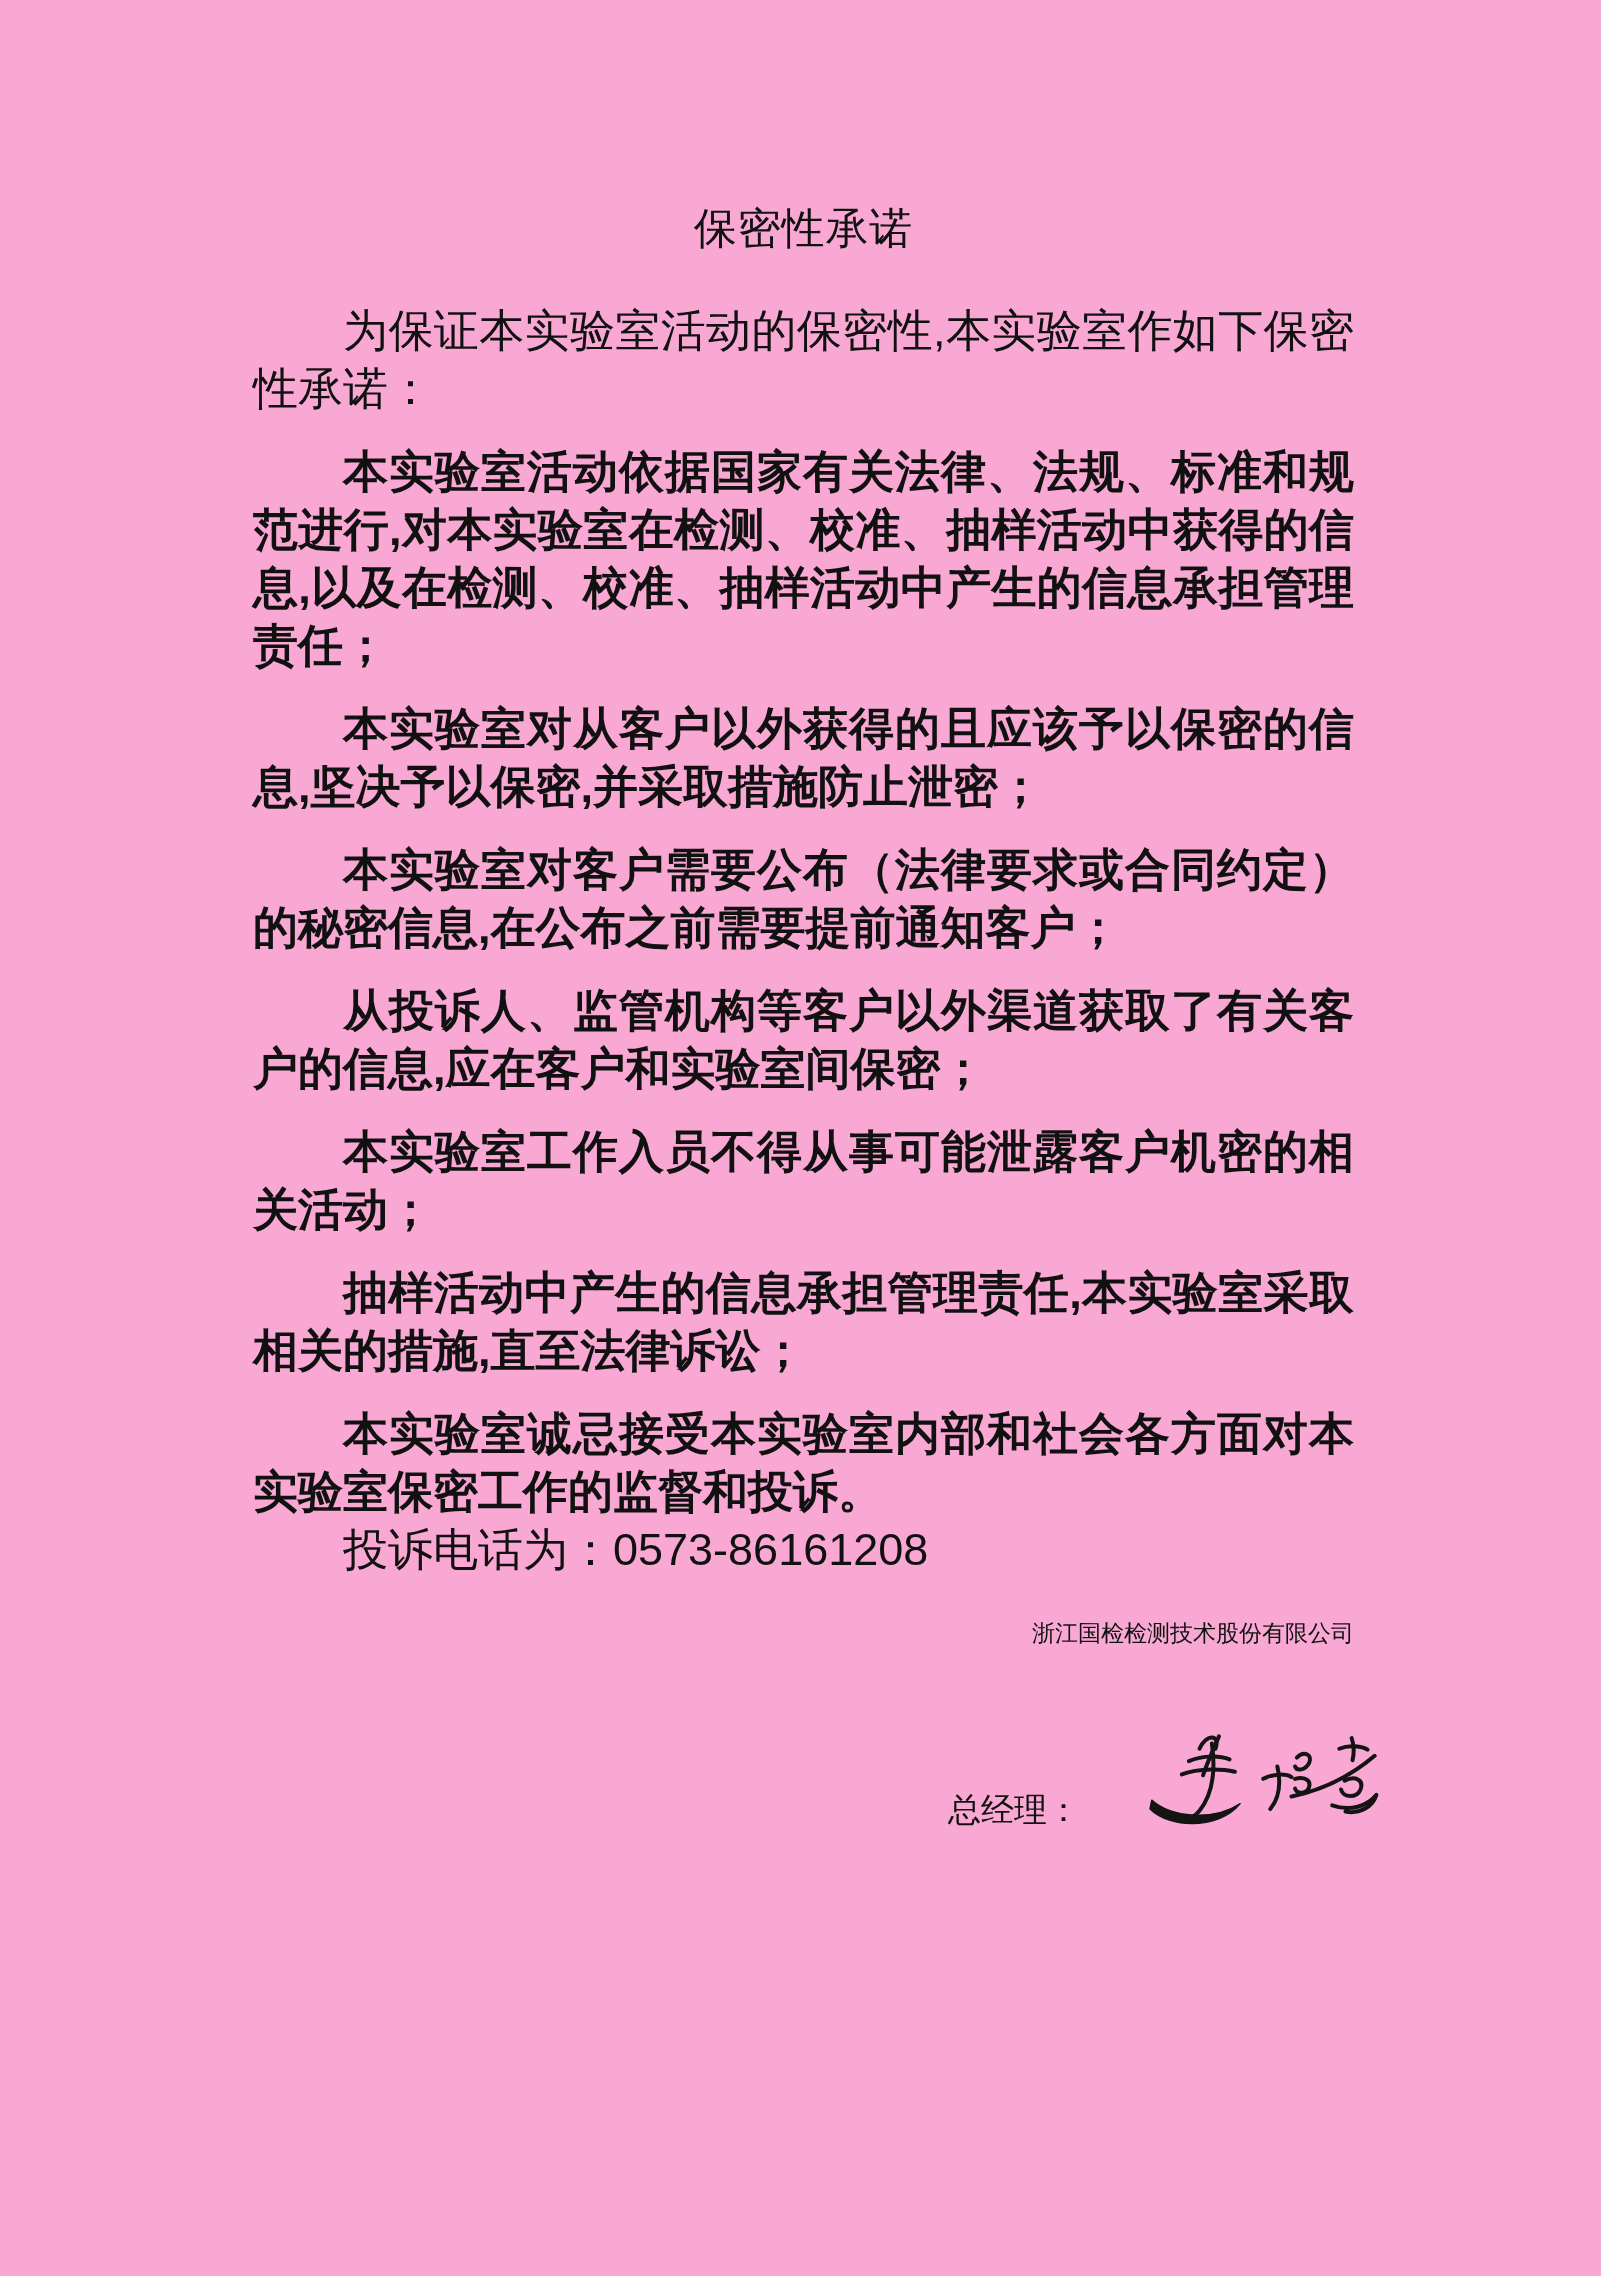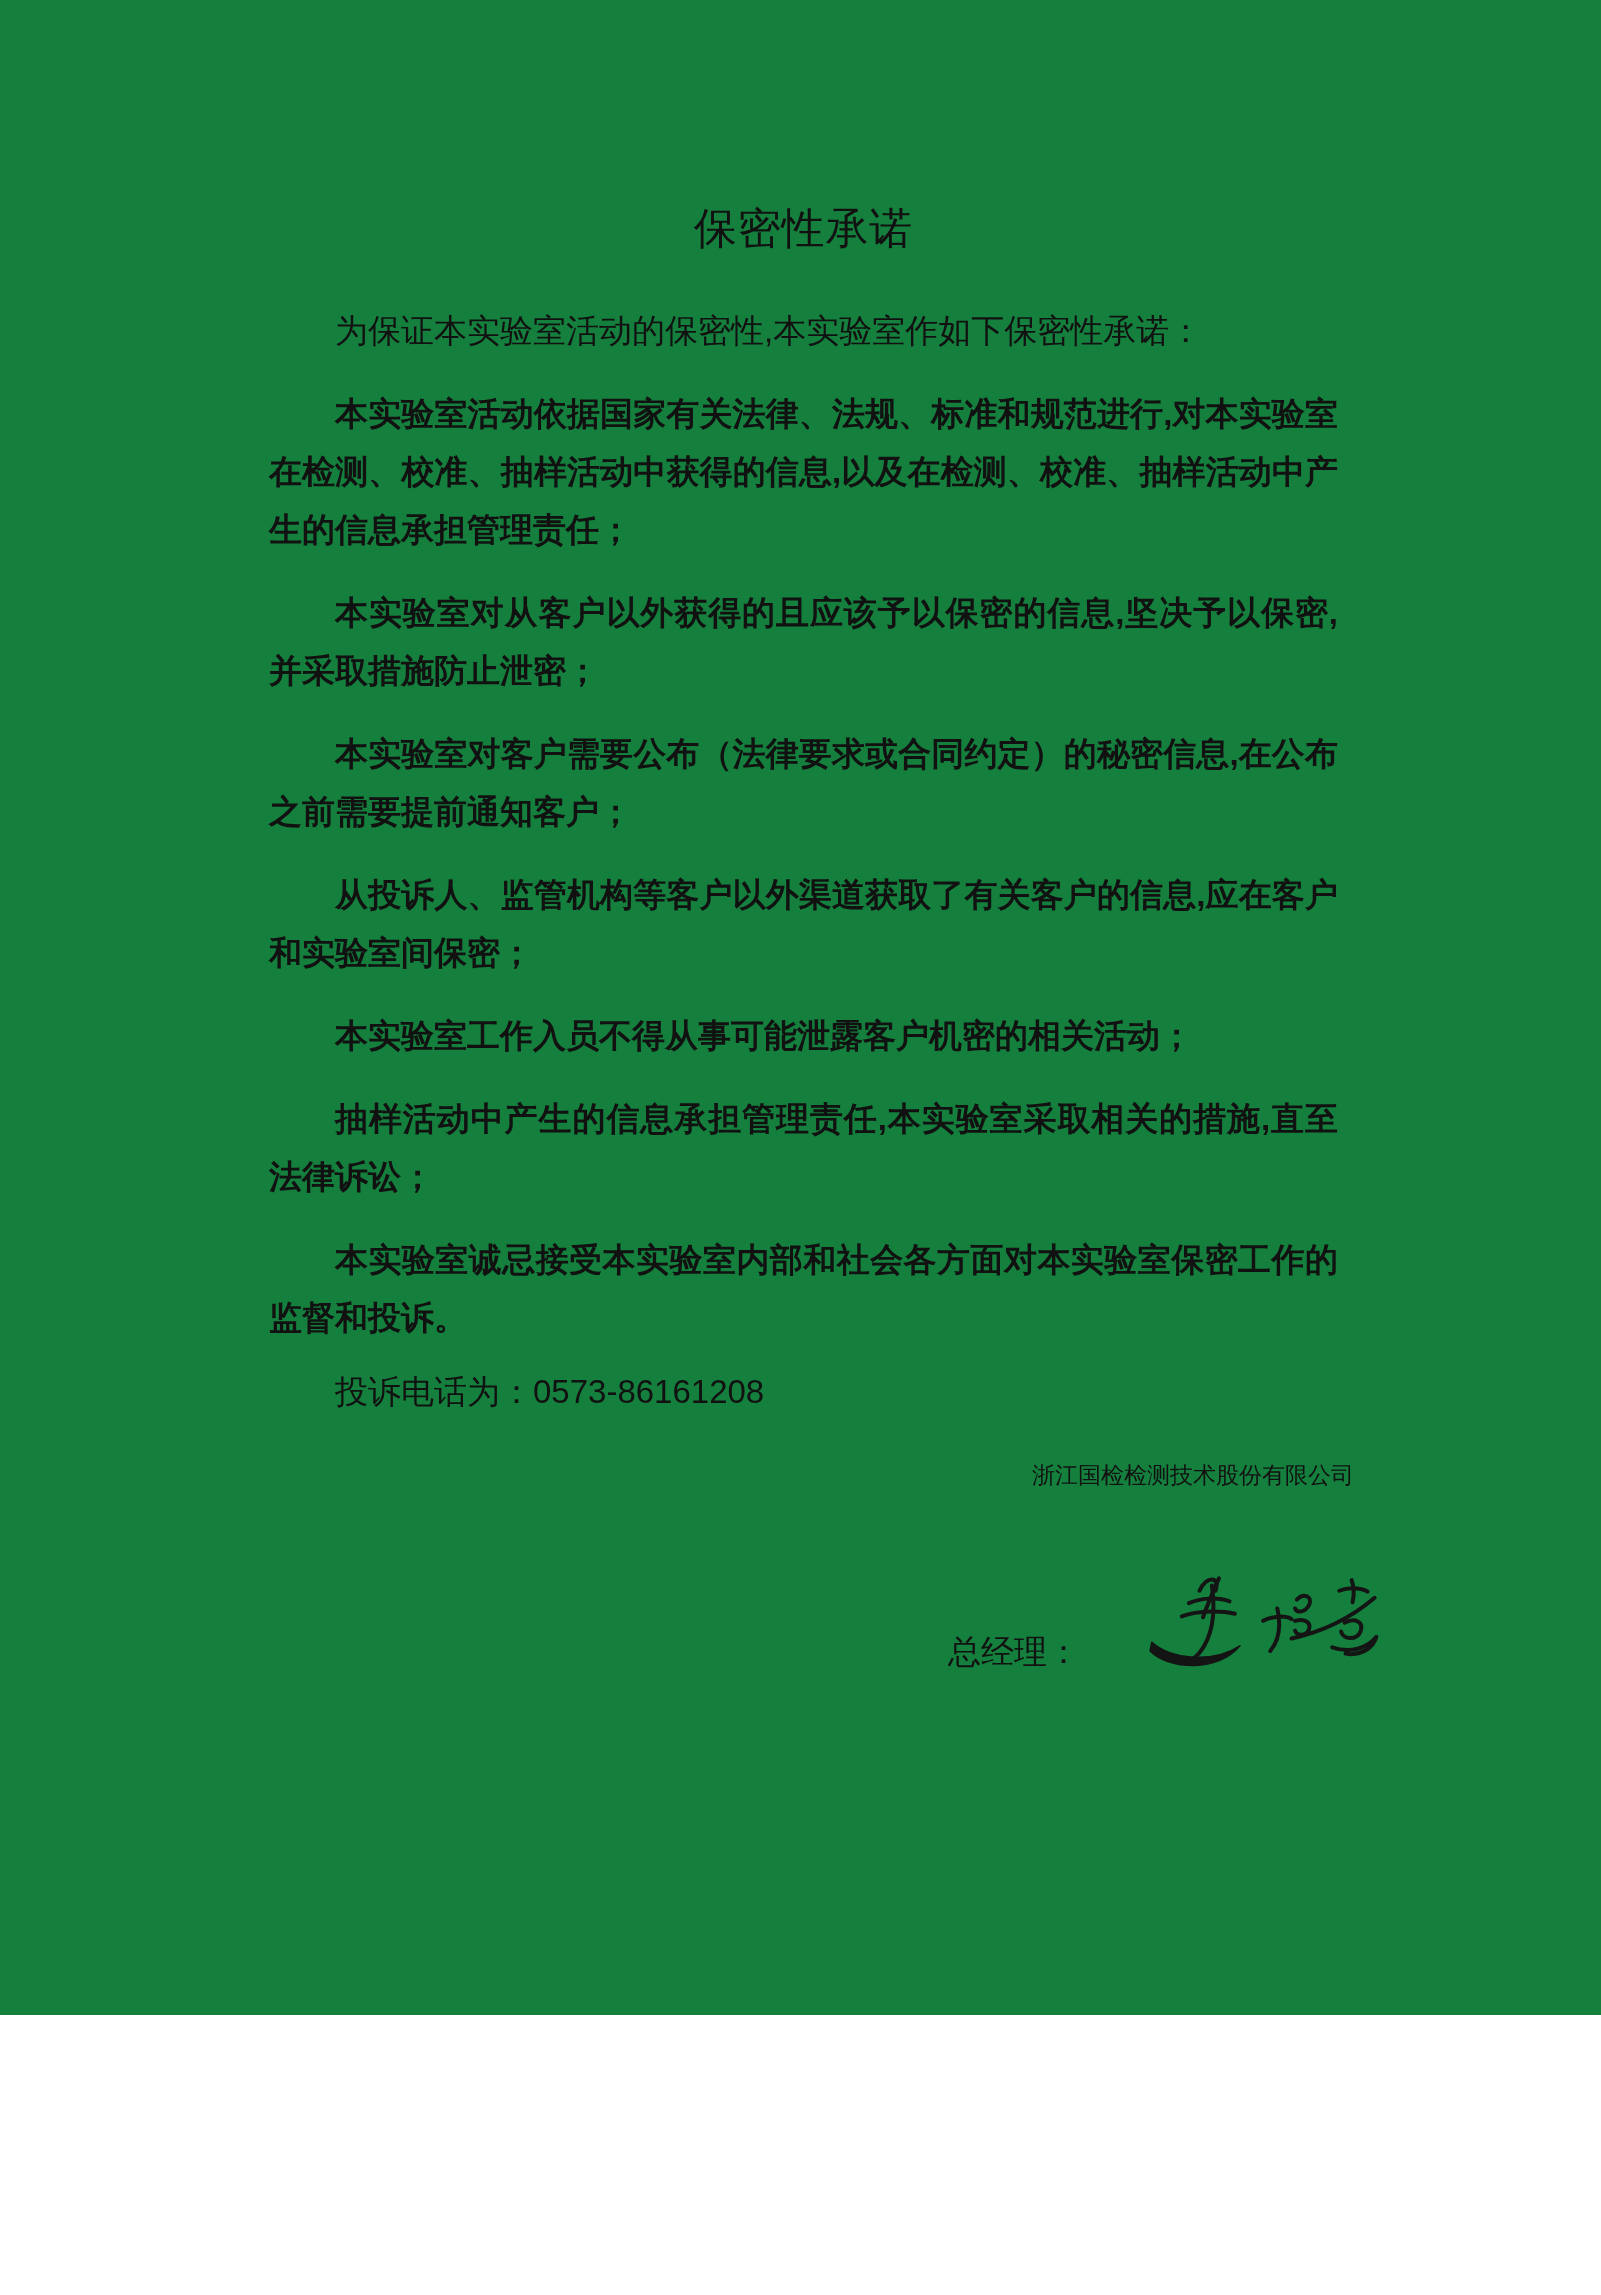--- a/index.html
+++ b/index.html
@@ -1,37 +1,37 @@
 <!DOCTYPE html>
 <html lang="zh" style="font-size:14px"><head>
 <meta charset="utf-8">
 <style>
   html, body { margin: 0; padding: 0; background: #ffffff; }
   .page {
     position: relative;
     width: 1601px;
-    height: 2015px;
-    background: #15803d;
+    height: 2276px;
+    background: #f9a8d4;
     color: #111111;
     font-family: "Liberation Sans", "DejaVu Sans", sans-serif;
     overflow: hidden;
     box-sizing: border-box;
     padding: 206px 247px 0 253px;
   }
   .doc-title {
     margin: 0 0 52px 0;
     font-size: 43px;
     line-height: 44px;
     font-weight: 500;
     text-align: center;
     letter-spacing: 0.9px;
   }
   .body-text p {
-    margin: 16px;
-    font-size: 33px;
+    margin: 0;
+    font-size: 45px;
     line-height: 58px;
     text-align: justify;
     text-justify: inter-ideograph;
     text-indent: 2em;
     word-break: break-all;
   }
   .body-text p + p { margin-top: 25px; font-weight: bold; }
   .company-line {
     margin: 25px 0 0 0;
     font-size: 23px;

